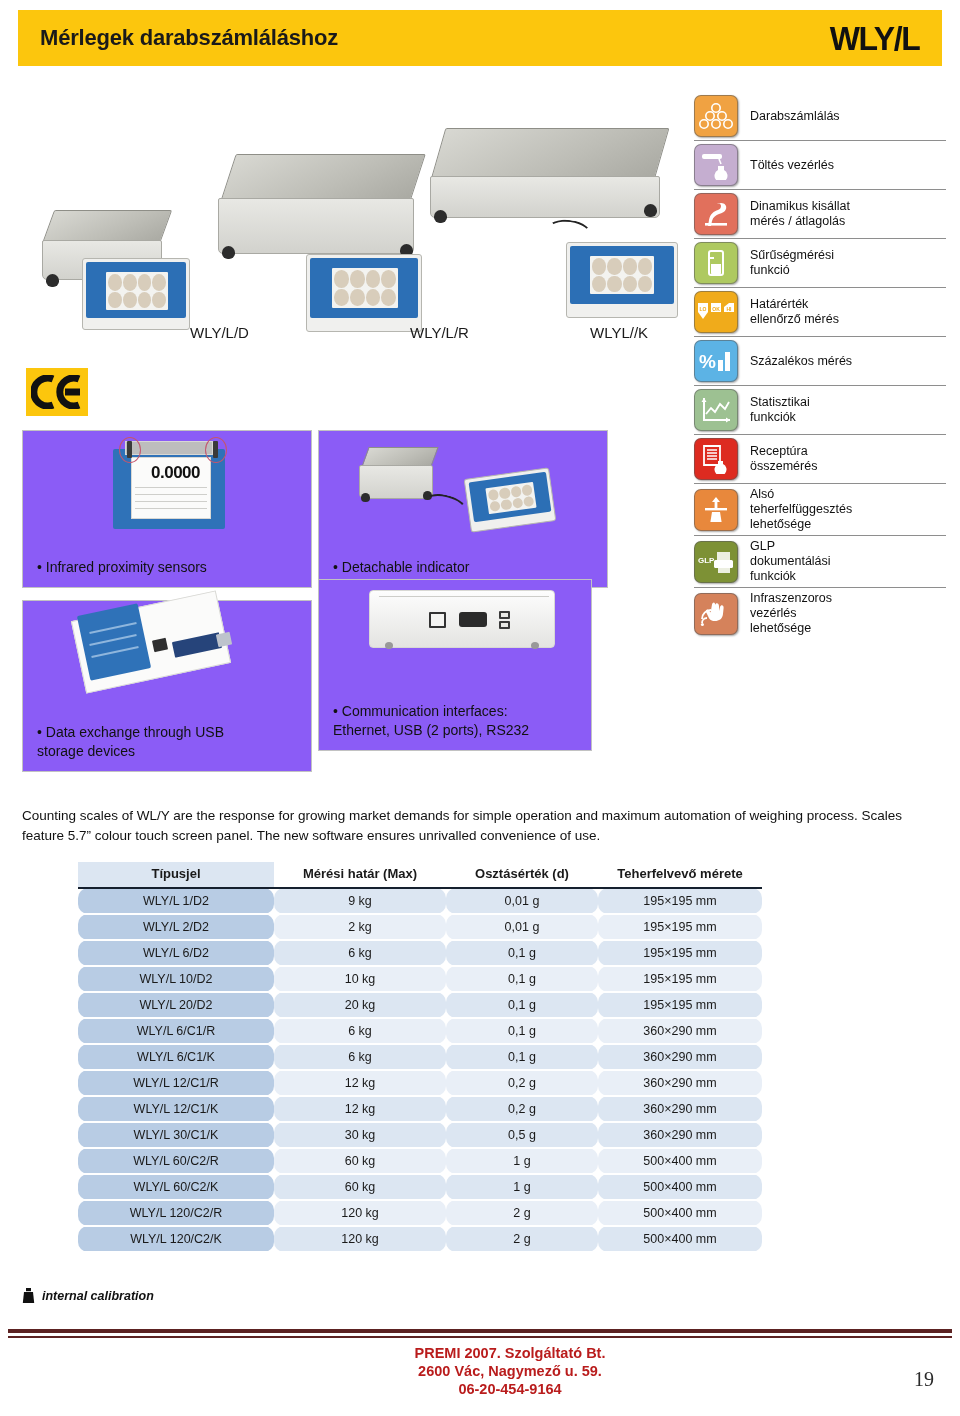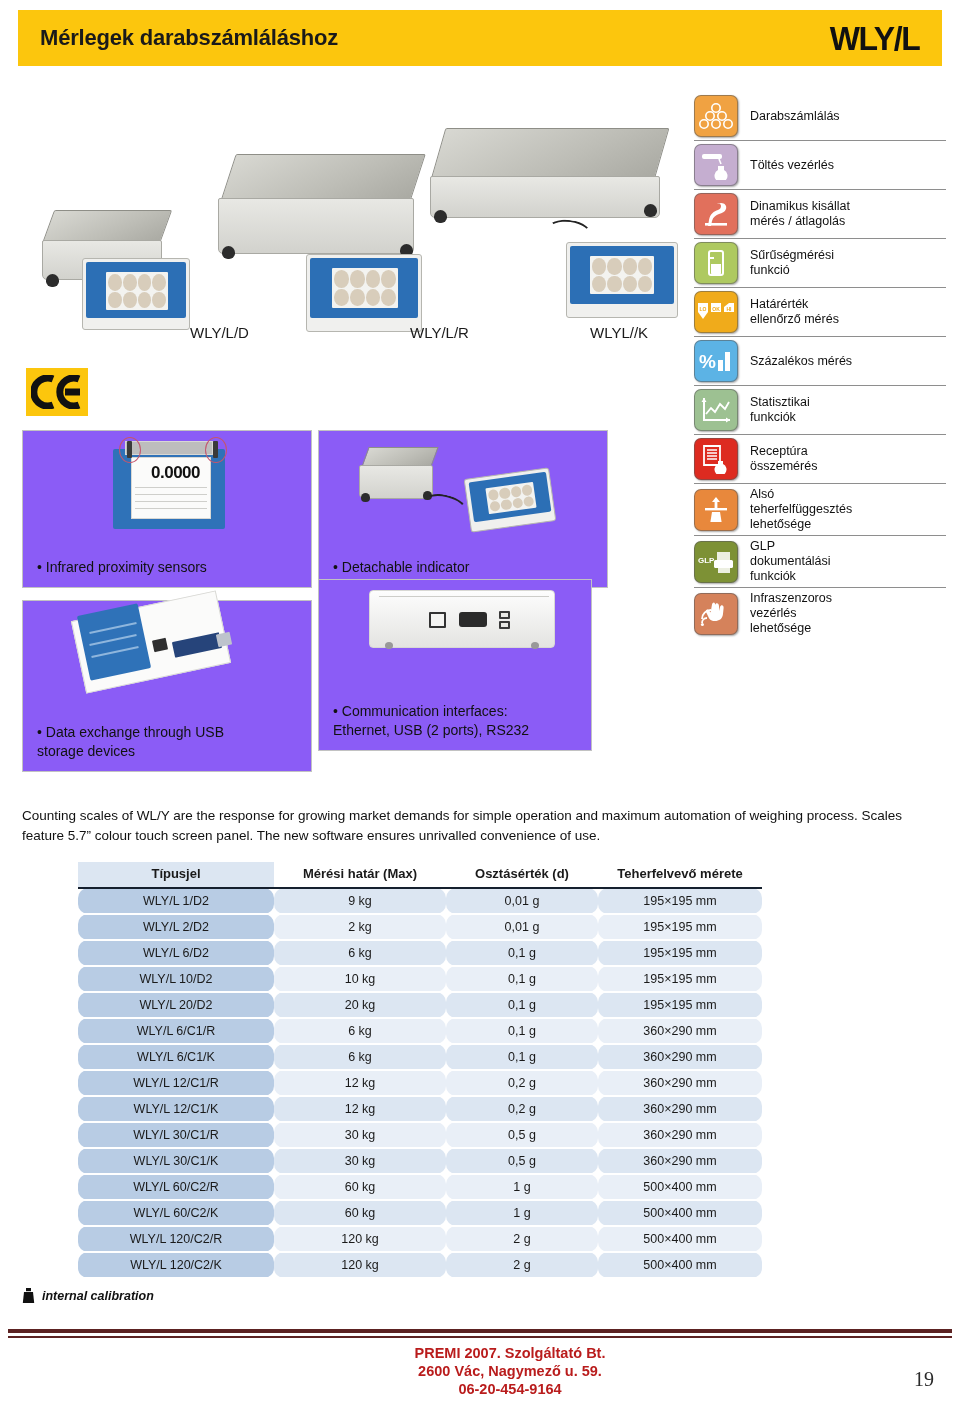--- a/index.html
+++ b/index.html
@@ -561,26 +561,20 @@
             <td class="val">12 kg</td>
             <td class="val">0,2 g</td>
             <td class="val">360×290 mm</td>
           </tr>
           <tr class="odd">
             <td class="model">WLY/L 12/C1/K</td>
             <td class="val">12 kg</td>
             <td class="val">0,2 g</td>
             <td class="val">360×290 mm</td>
           </tr>
-          <tr class="even">
-            <td class="model">WLY/L 30/C1/R</td>
-            <td class="val">30 kg</td>
-            <td class="val">0,5 g</td>
-            <td class="val">360×290 mm</td>
-          </tr>
           <tr class="odd">
             <td class="model">WLY/L 30/C1/K</td>
             <td class="val">30 kg</td>
             <td class="val">0,5 g</td>
             <td class="val">360×290 mm</td>
           </tr>
           <tr class="even">
             <td class="model">WLY/L 60/C2/R</td>
             <td class="val">60 kg</td>
             <td class="val">1 g</td>

